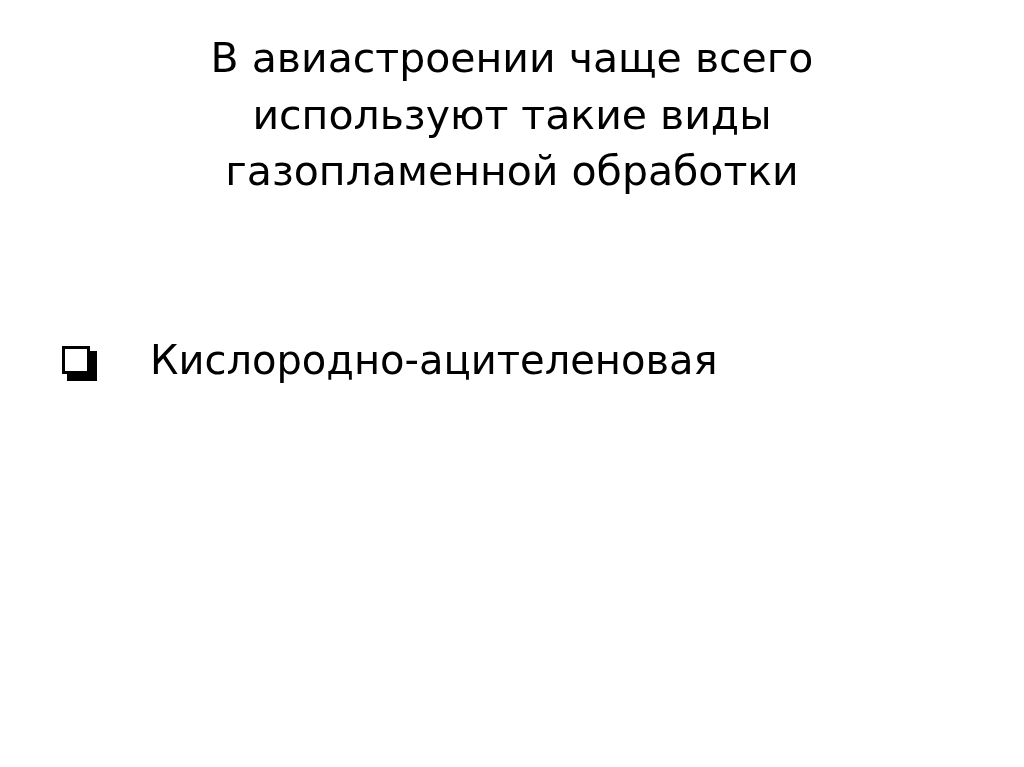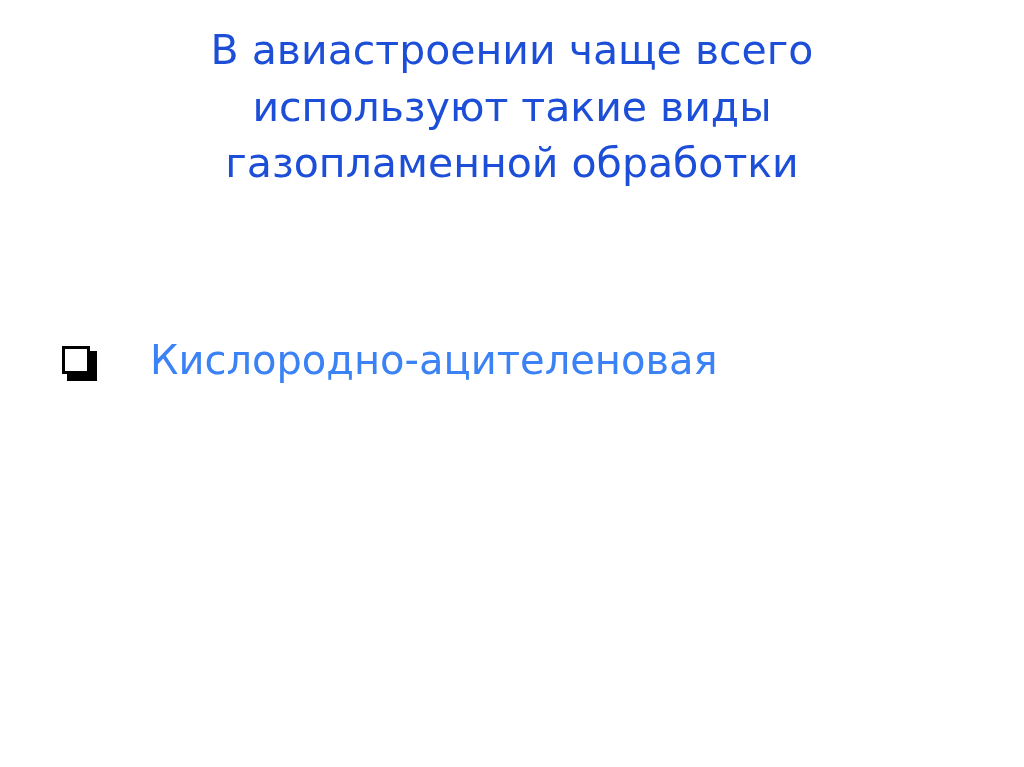--- a/index.html
+++ b/index.html
@@ -16,27 +16,27 @@
   }
   .slide {
     position: relative;
     width: 1024px;
     height: 767px;
     box-sizing: border-box;
   }
   .slide-title {
     position: absolute;
     left: 112px;
-    top: 22px;
+    top: 30px;
     width: 800px;
     text-align: center;
     font-size: 41px;
     line-height: 1.38;
     font-weight: 400;
-    color: #1d4ed8;
+    color: #000000;
     letter-spacing: 0px;
   }
   .bullet-list {
     position: absolute;
     left: 62px;
     top: 336px;
     width: 900px;
   }
   .bullet-item {
     display: flex;
@@ -65,21 +65,21 @@
     width: 28px;
     height: 28px;
     background: #ffffff;
     border: 3px solid #000000;
     box-sizing: border-box;
   }
   .bullet-text {
     margin-left: 52px;
     font-size: 40px;
     line-height: 1.2;
-    color: #3b82f6;
+    color: #000000;
   }
 </style>
 </head>
 <body>
 
 <div class="slide">
 
   <div class="slide-title">В авиастроении чаще всего используют такие виды газопламенной обработки</div>
 
   <div class="bullet-list">

